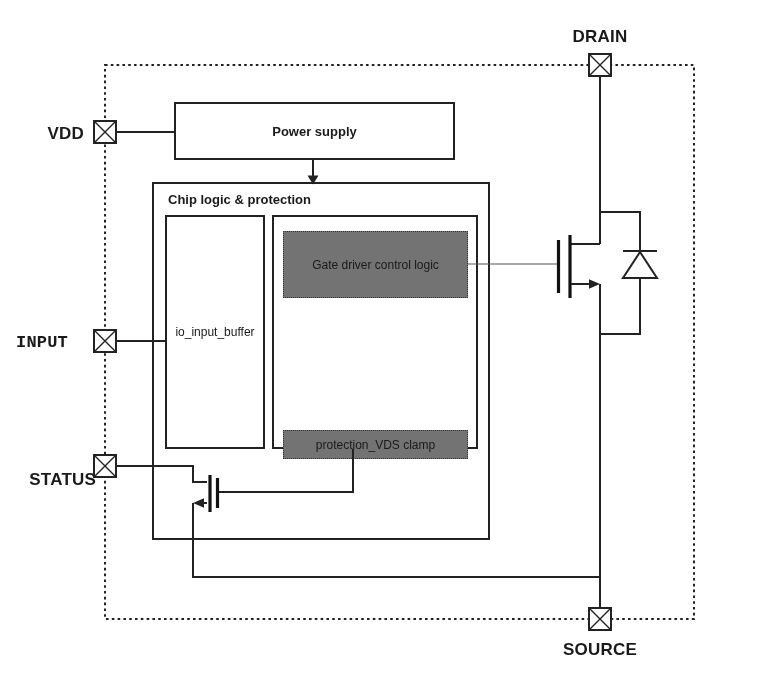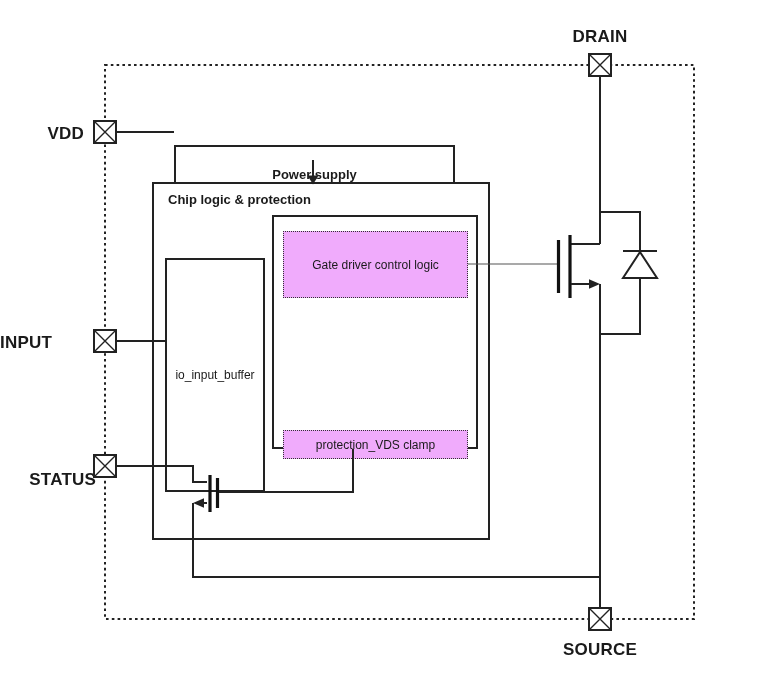--- a/index.html
+++ b/index.html
@@ -13,25 +13,24 @@
     overflow: hidden;
   }
   .abs { position: absolute; box-sizing: border-box; }
   .solid-box {
     border: 2px solid #222222;
     background: #ffffff;
     display: flex;
     align-items: center;
     justify-content: center;
     text-align: right;
-    margin-top: 43px;
   }
   .dotted-box {
     border: 1.5px dotted #333333;
-    background: #f0abfc;
+    background: #737373;
     display: flex;
     flex-direction: column;
     align-items: center;
     justify-content: center;
     text-align: left;
   }
   .bold-label { font-weight: bold; font-size: 13px; }
   .reg-label  { font-weight: normal; font-size: 12px; line-height: 14px; }
   .pin-label  { font-weight: bold; font-size: 17px; letter-spacing: 0.2px; }
 
@@ -40,21 +39,21 @@
   #chip-box    { left: 152px; top: 182px; width: 338px; height: 358px; border: 2px solid #222; background: #fff; }
   #chip-box-label { position: absolute; left: 14px; top: 8px; font-weight: bold; font-size: 13px; }
   #io-box      { left: 165px; top: 215px; width: 100px; height: 234px; }
   #inner-box   { left: 272px; top: 215px; width: 206px; height: 234px; border: 2px solid #222; background: #fff; }
   #gd-box      { left: 283px; top: 231px; width: 185px; height: 67px; }
   #tsd-box     { left: 283px; top: 307px; width: 185px; height: 33px; }
   #cl-box      { left: 283px; top: 352px; width: 185px; height: 40px; }
   #vds-box     { left: 283px; top: 406px; width: 185px; height: 29px; margin-top: 24px; }
 
   #lbl-vdd     { left: 0; top: 124px; width: 84px; text-align: right; padding-left: 26px; }
-  #lbl-input   { left: 0; top: 333px; width: 84px; text-align: left; }
+  #lbl-input   { left: 0; top: 333px; width: 84px; text-align: center; font-family: Liberation Mono, monospace; }
   #lbl-status  { left: 12px; top: 458px; width: 84px; text-align: right; margin-top: 12px; }
   #lbl-drain   { left: 540px; top: 27px;  width: 120px; text-align: center; }
   #lbl-source  { left: 540px; top: 640px; width: 120px; text-align: center; }
 
   #wire-layer { position: absolute; left: 0; top: 0; z-index: 5; }
   .w    { fill: none; stroke: #222222; stroke-width: 2; }
   .thin { fill: none; stroke: #555555; stroke-width: 1.2; }
   .bar  { fill: none; stroke: #111111; stroke-width: 3.2; }
   .pin-rect { fill: #ffffff; stroke: #222222; stroke-width: 2; }
   .pin-x    { fill: none; stroke: #222222; stroke-width: 1.4; }

